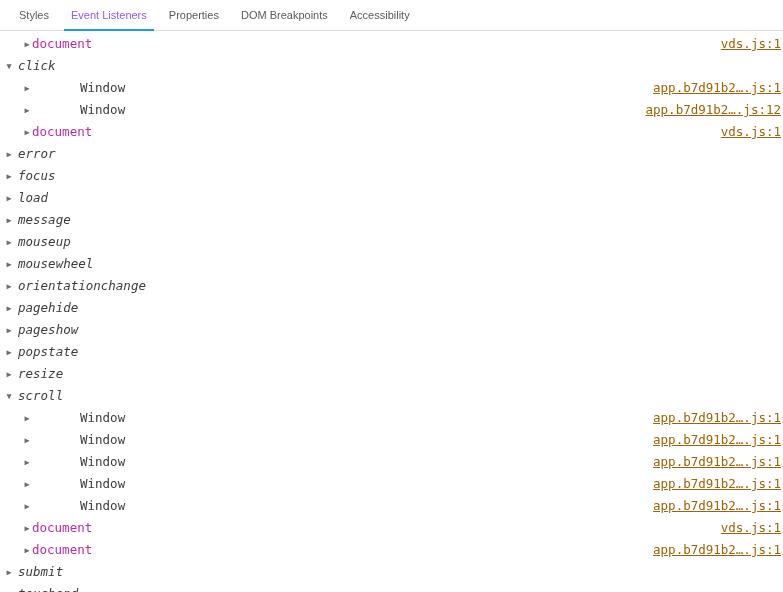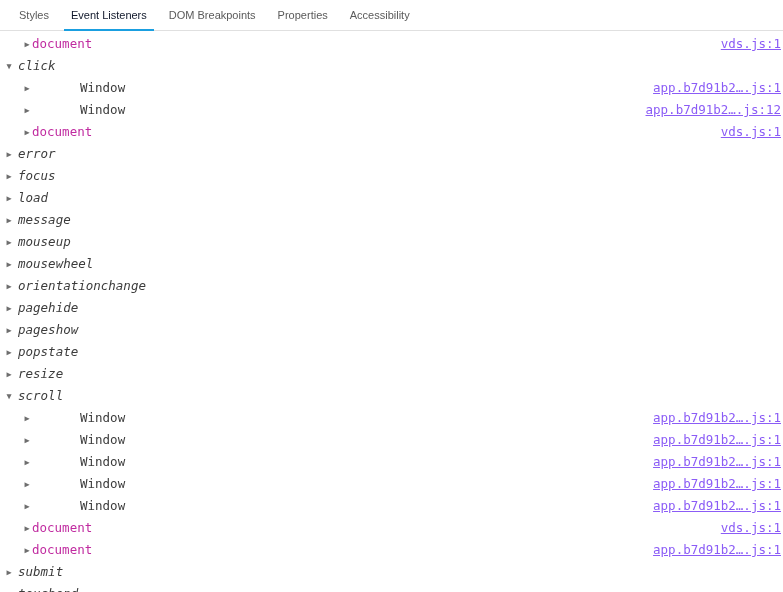--- a/index.html
+++ b/index.html
@@ -32,21 +32,21 @@
     height: 31px;
     line-height: 31px;
     padding: 0 11px;
     font-size: 11px;
     color: #5a5a5a;
     white-space: nowrap;
     cursor: default;
     box-sizing: border-box;
   }
   .tab.active {
-    color: #0f172a;
+    color: #8b5cf6;
   }
   .tab.active::after {
     content: "";
     position: absolute;
     left: 4px;
     right: 4px;
     bottom: 0;
     height: 2px;
     background: #1a9fe0;
   }
@@ -89,33 +89,33 @@
 
   .node-label.document { color: #c02ba0; }
   .node-label.window   { color: #3c3c3c; margin-left: 48px; }
   .node-label.evt      { color: #3c3c3c; font-style: italic; }
 
   .row .src-link {
     position: absolute;
     right: 2px;
     top: 0;
     line-height: 22px;
-    color: #8b5cf6;
+    color: #a16207;
     text-decoration: underline;
     cursor: pointer;
   }
 </style>
 </head>
 <body>
 
 <div class="tabbar">
     <div class="tab">Styles</div>
     <div class="tab active">Event Listeners</div>
+    <div class="tab">Properties</div>
     <div class="tab">DOM Breakpoints</div>
-    <div class="tab">Properties</div>
     <div class="tab">Accessibility</div>
   </div>
 
 <div class="tree">
     <div class="row level1">
       <span class="twisty">▶</span>
       <span class="node-label document">document</span>
       <span class="src-link">vds.js:1</span>
     </div>
     <div class="row level0">

